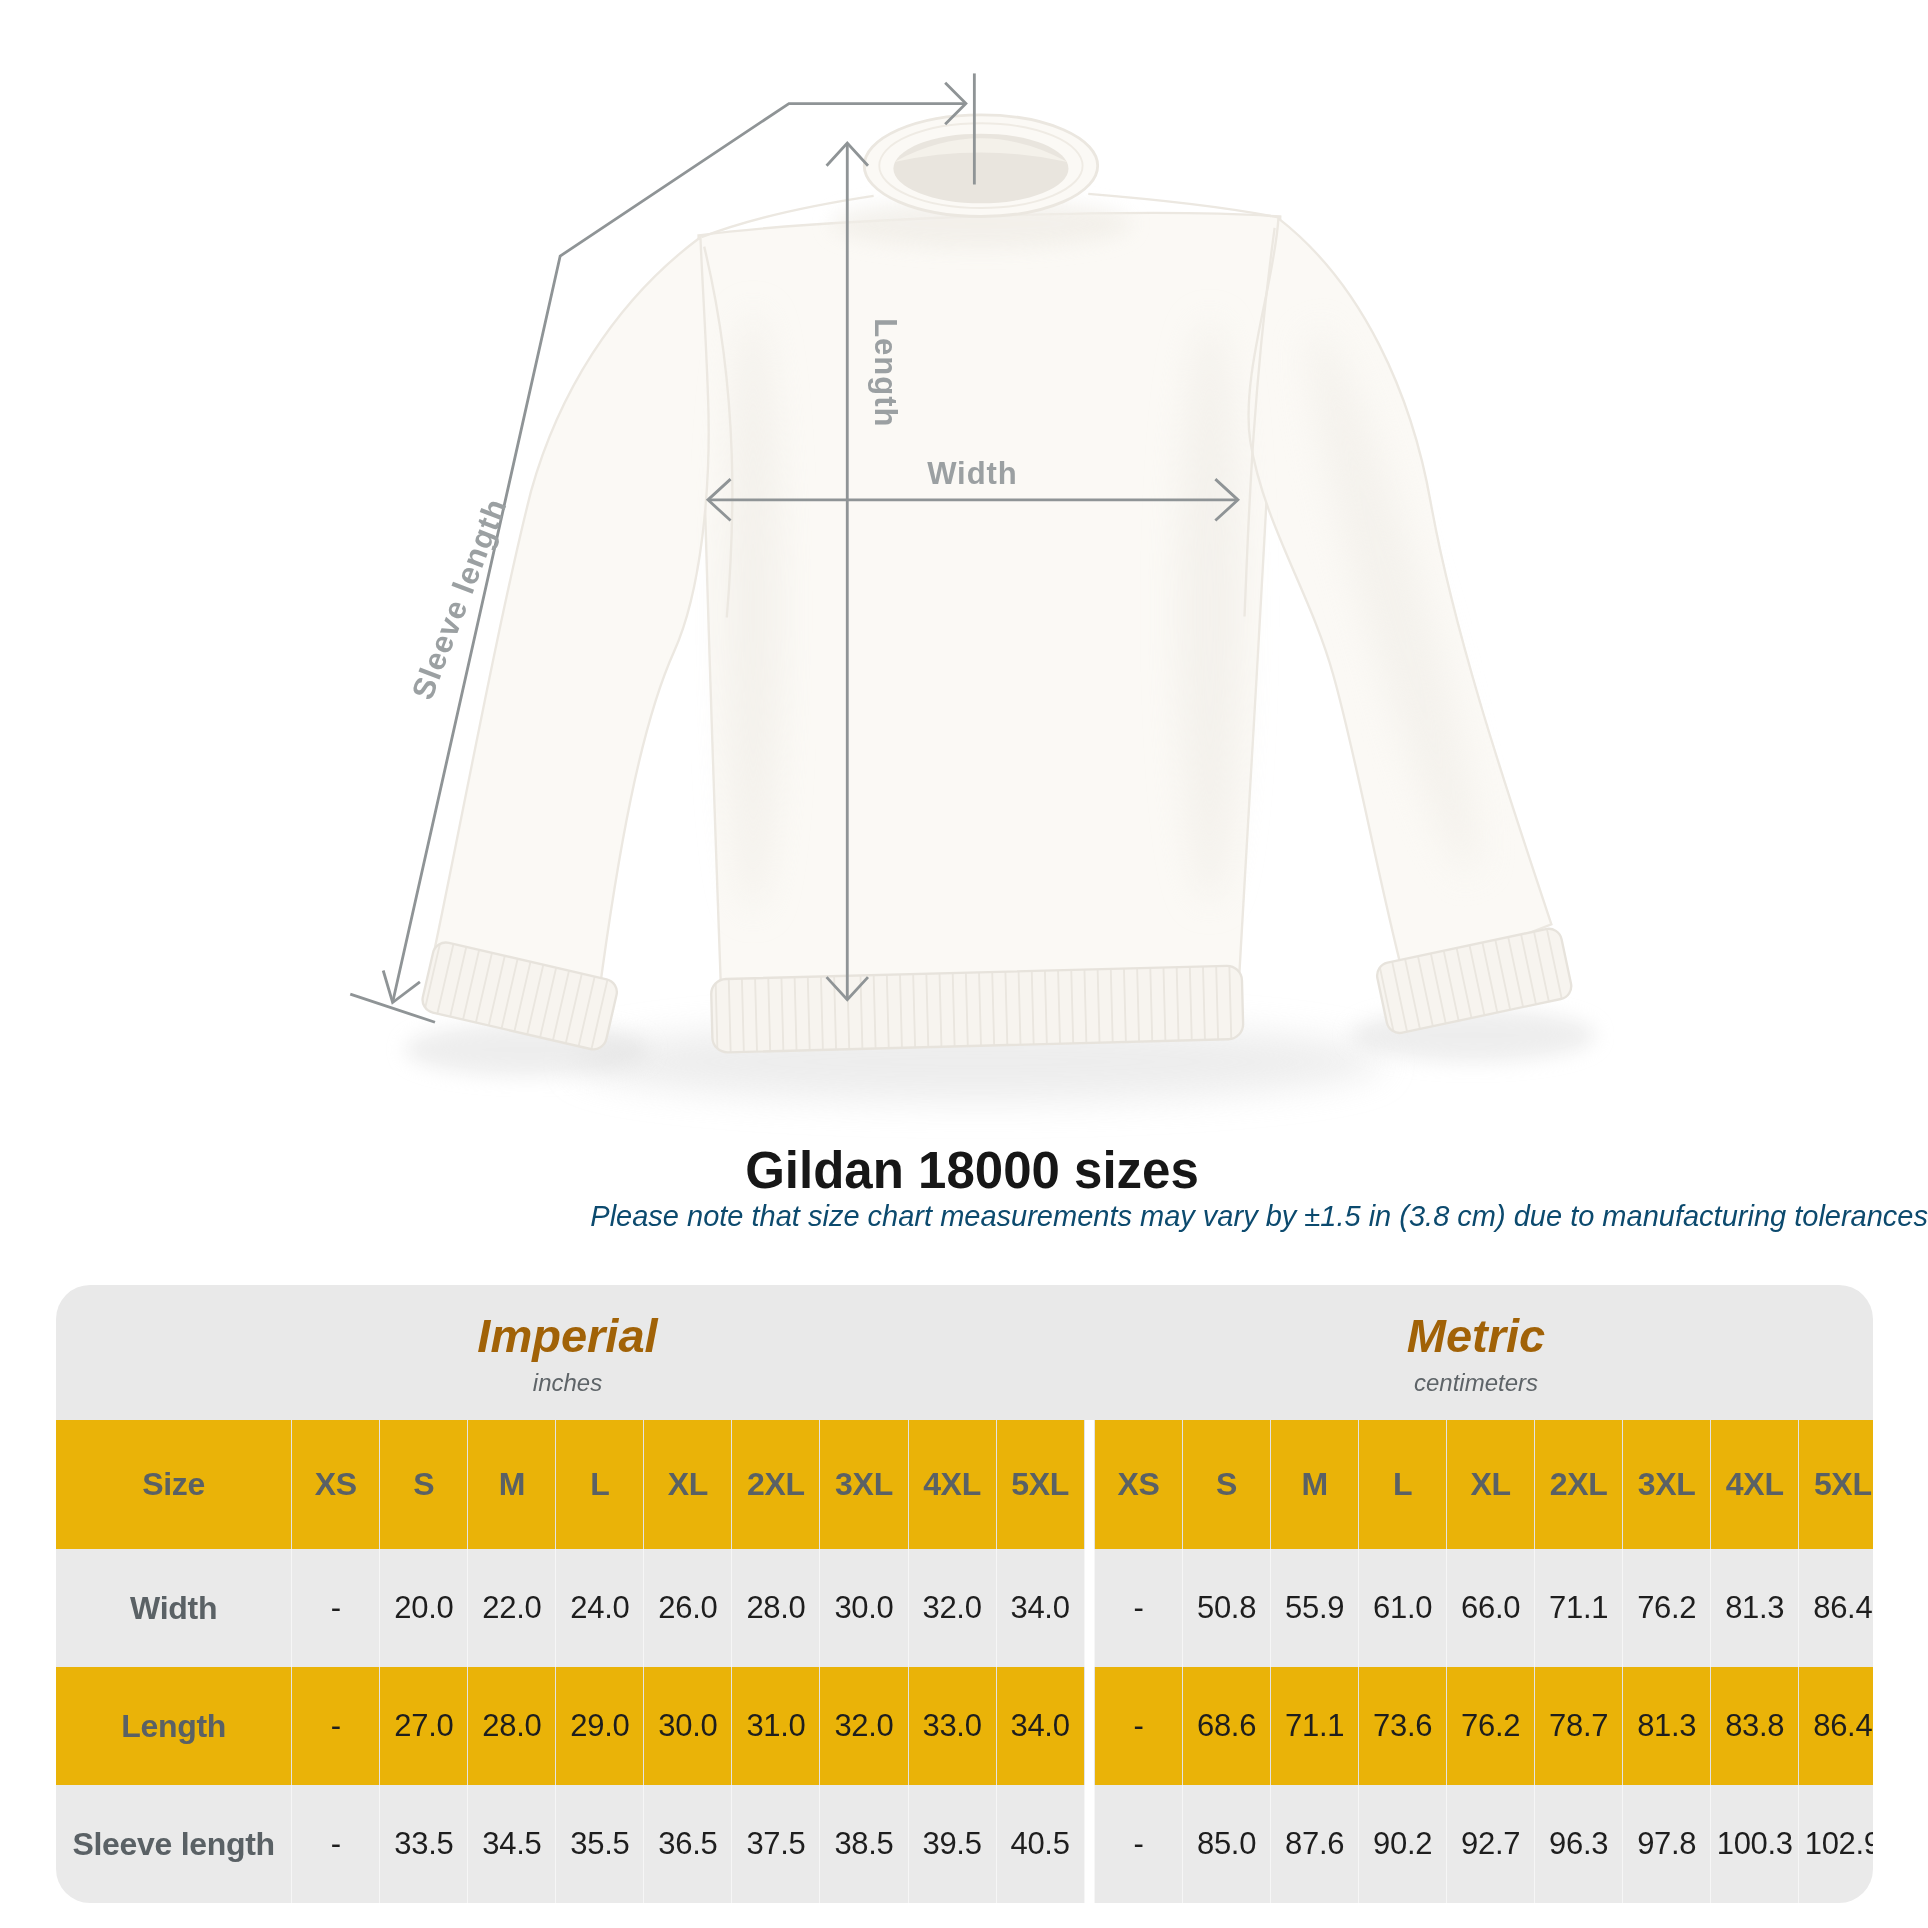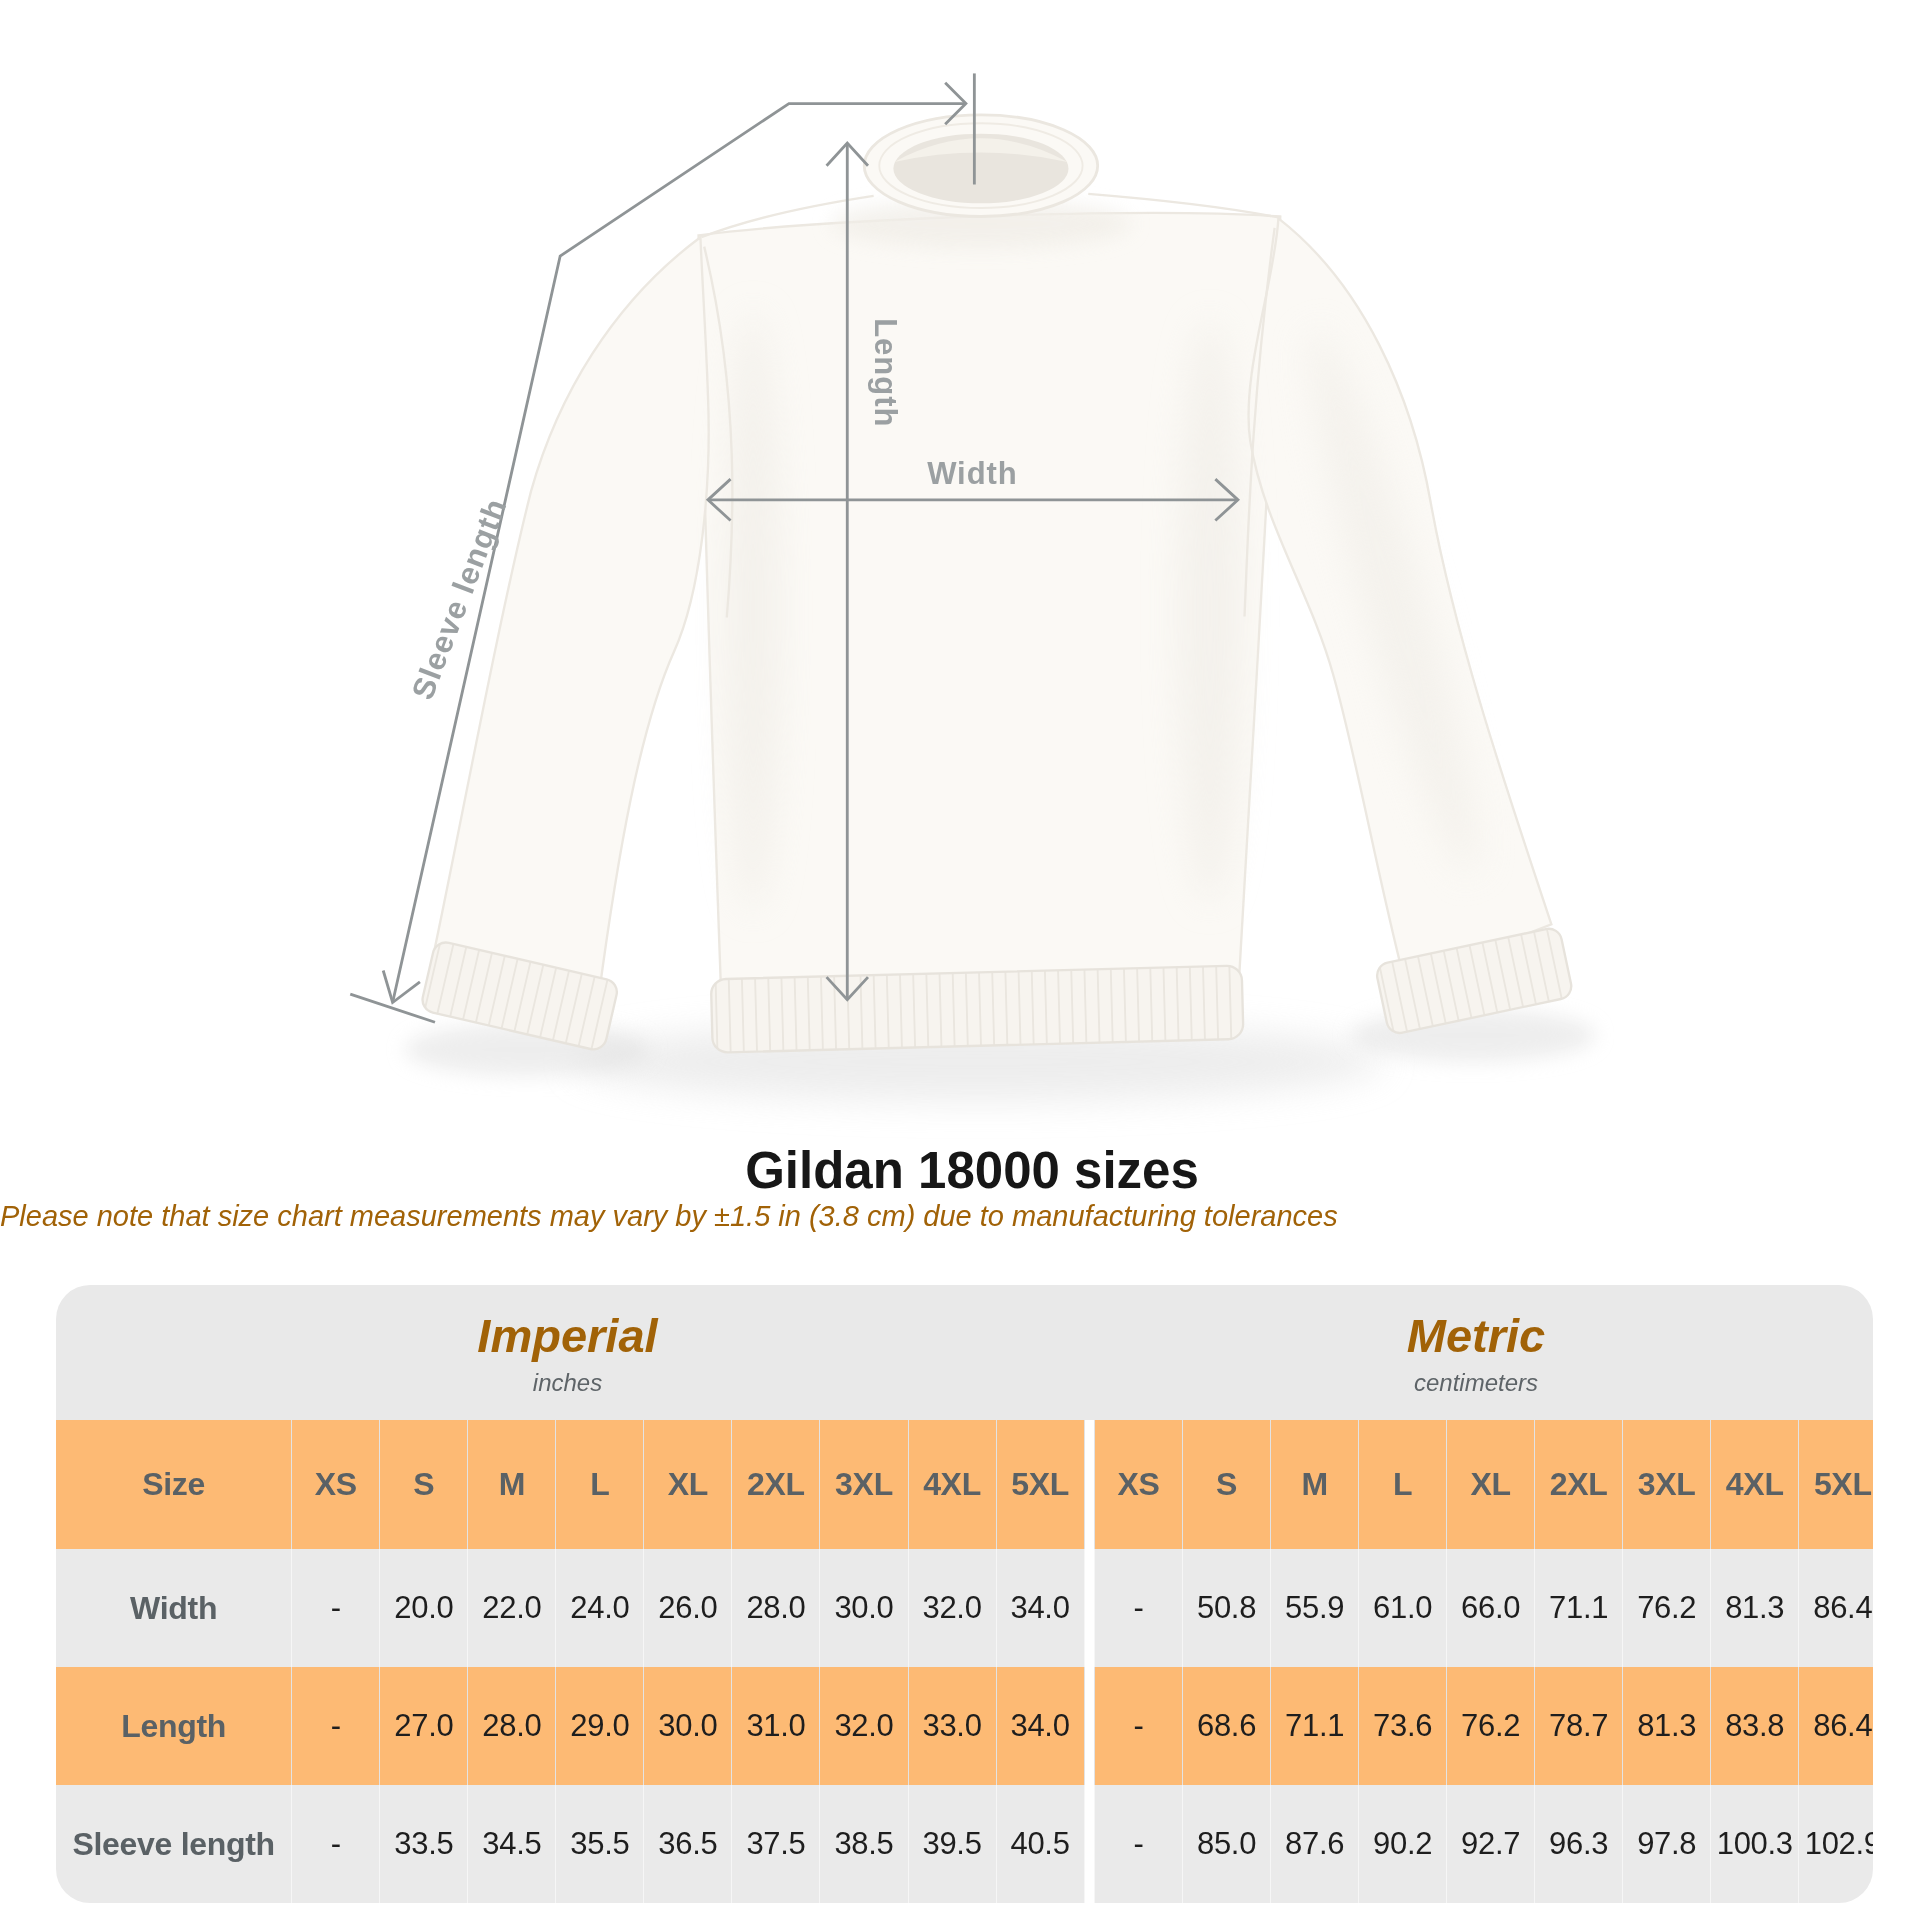--- a/index.html
+++ b/index.html
@@ -3,34 +3,34 @@
 <meta charset="utf-8">
 <style>
   html,body{margin:0;padding:0;background:#fff;}
   .page{position:relative;width:1928px;height:1928px;background:#ffffff;overflow:hidden;
         font-family:"Liberation Sans",sans-serif;}
   .diagram-svg{position:absolute;left:0;top:0;}
   .meas-label{font-family:"Liberation Sans",sans-serif;font-weight:bold;font-size:33px;
               fill:#9ba0a2;text-anchor:middle;dominant-baseline:middle;letter-spacing:1px;}
   .page-title{position:absolute;left:0;top:1141px;width:100%;text-align:center;
               font-size:51px;font-weight:bold;color:#171717;padding-left:8px;}
-  .page-subtitle{position:absolute;left:0;top:1200px;width:100%;text-align:left;
-              font-size:29px;font-style:italic;color:#a16207;}
+  .page-subtitle{position:absolute;left:0;top:1200px;width:100%;text-align:right;
+              font-size:29px;font-style:italic;color:#0c4a6e;}
   .size-table{position:absolute;left:56px;top:1285px;width:1817px;border-radius:34px;
               overflow:hidden;}
   .band{display:flex;height:135px;background:#e9e9e9;}
   .band-half{display:flex;flex-direction:column;align-items:center;justify-content:center;gap:5.6px;}
   .band-half.left{width:56.3%;}
   .band-half.right{width:43.7%;text-align:right;}
   .band-title{font-size:47px;font-weight:bold;font-style:italic;color:#a16207;}
   .band-sub{font-size:24px;font-style:italic;color:#5e6468;}
   .trow{display:flex;align-items:stretch;}
   .trow.header-row{height:129px;}
   .trow.data-row{height:118px;}
-  .row-white{background:#fdba74;}
+  .row-white{background:#eab308;}
   .row-gray{background:#eaeaea;}
   .cell{flex:0 0 4.79%;display:flex;align-items:center;justify-content:center;
         font-size:31px;color:#1e1e1e;letter-spacing:-0.3px;}
   .cell + .cell{border-left:1.9px solid #e3e3e3;}
   .row-gray .cell + .cell{border-left:1.9px solid #f6f6f6;}
   .label-cell{flex:0 0 12.95%;font-weight:bold;font-size:32px;color:#5a6165;}
   .cell.head{font-weight:bold;font-size:32px;color:#5a6165;text-align:right;}
   .cell.divider{flex:0 0 0.52%;background:#ffffff;}
 </style>
 </head>

